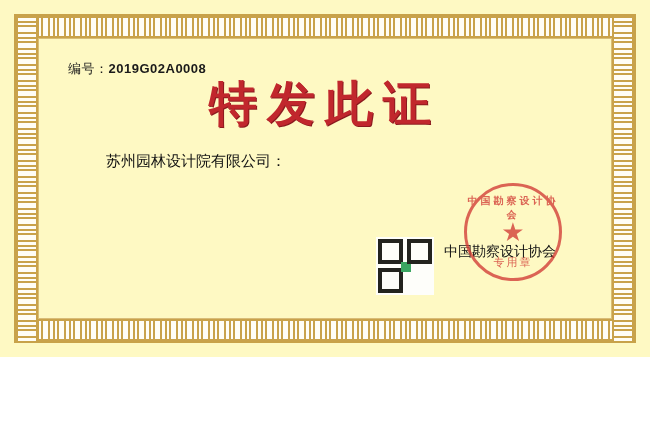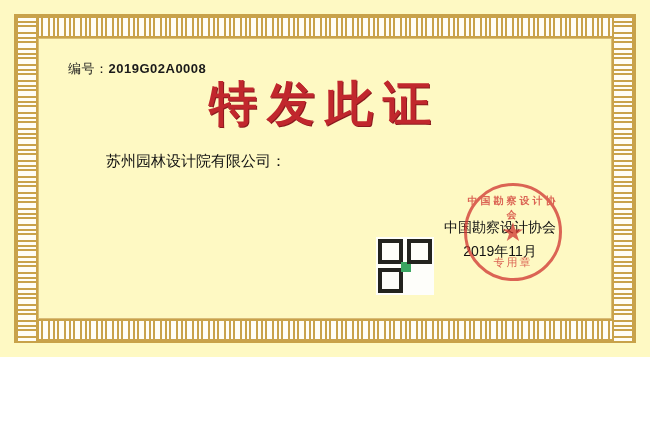--- a/index.html
+++ b/index.html
@@ -265,21 +265,20 @@
       <div class="addressee">苏州园林设计院有限公司：</div>
     </div>
 
     <div class="qr">
       <div class="qr-bl"></div>
       <div class="qr-center"></div>
     </div>
 
     <div class="issuer">
       <div class="issuer-name">中国勘察设计协会</div>
-      <div class="issuer-date">2019年11月</div>
     </div>
 
     <div class="seal">
       <div class="seal-text-top">中国勘察设计协会</div>
       <div class="seal-star">★</div>
       <div class="seal-text-bottom">专用章</div>
     </div>
 
   </div>
 </div>

